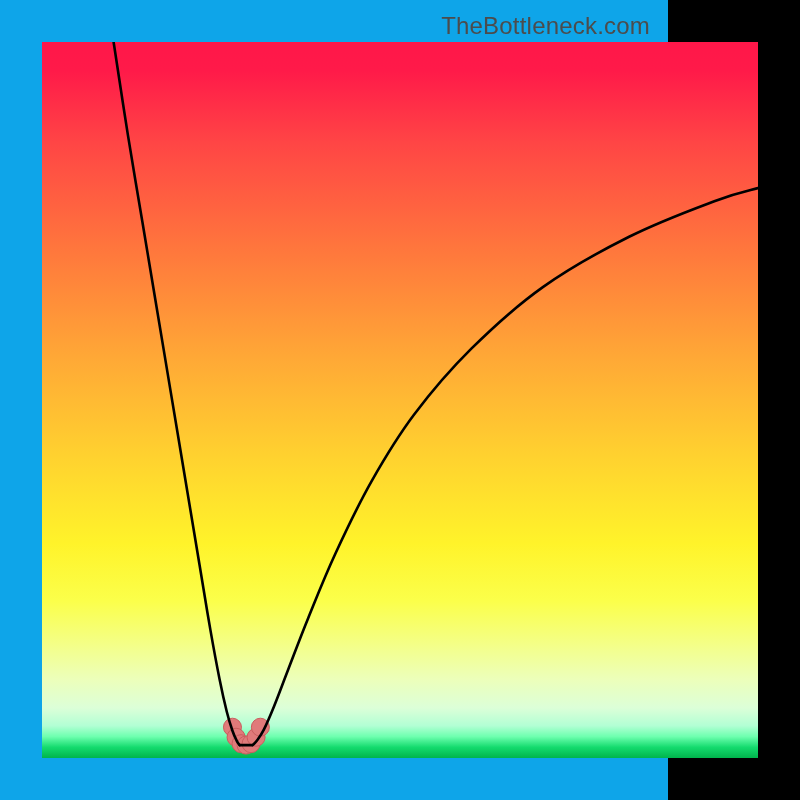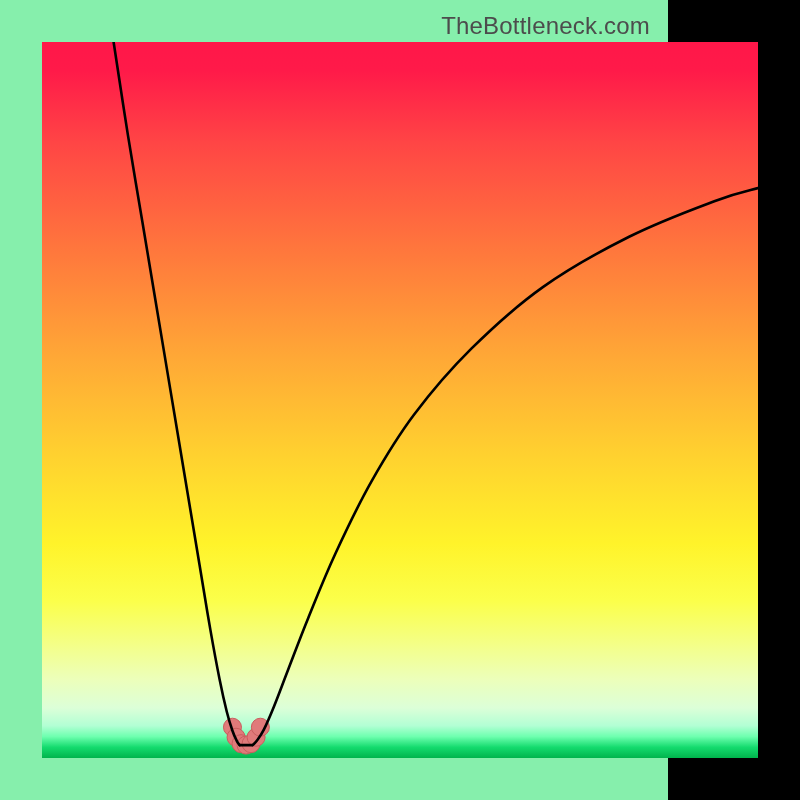--- a/index.html
+++ b/index.html
@@ -10,21 +10,21 @@
     background: #000;
     overflow: hidden;
     font-family: Arial, Helvetica, sans-serif;
   }
   .frame {
     position: absolute;
     left: 0;
     top: 0;
     width: 668px;
     height: 800px;
-    background: #86efac;
+    background: #0ea5e9;
   }
   .plot {
     position: absolute;
     left: 42px;
     top: 42px;
     width: 716px;
     height: 716px;
     background: linear-gradient(to bottom,
       #ff1749 0%,
       #ff1a49 4%,

